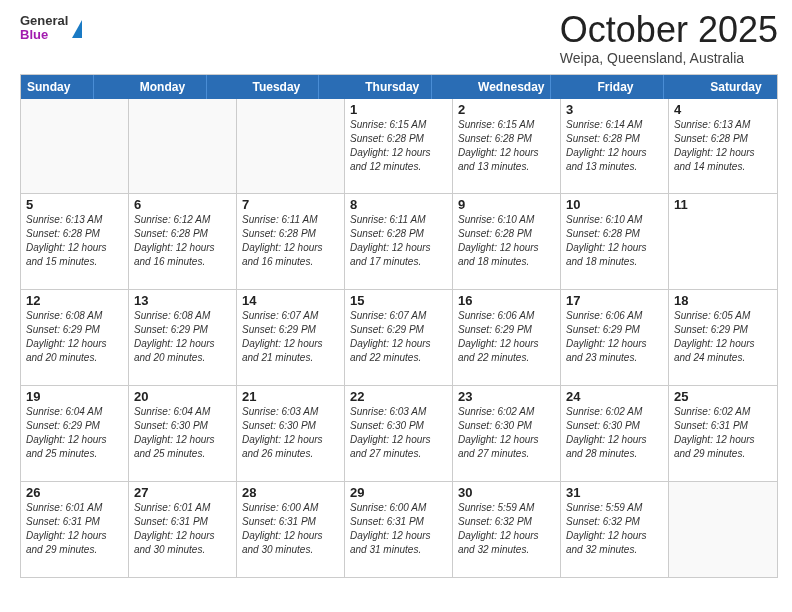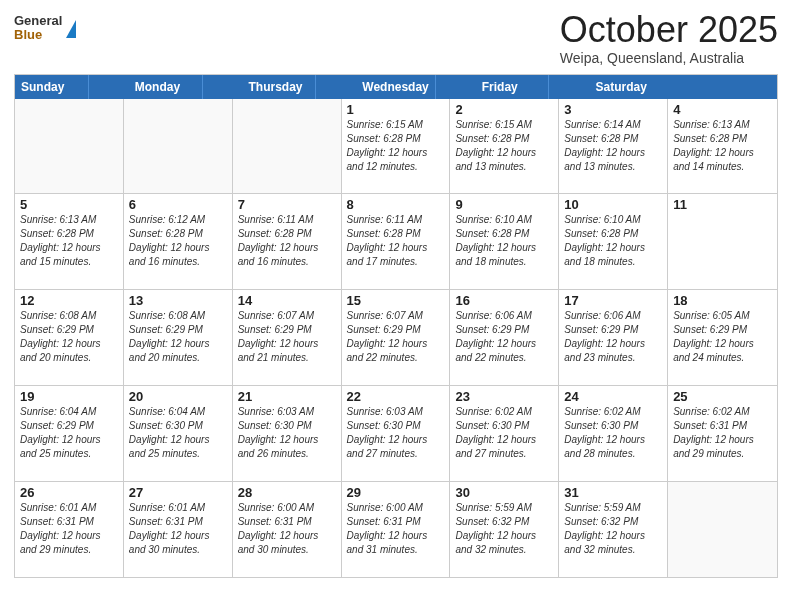--- a/index.html
+++ b/index.html
@@ -6,21 +6,21 @@
     body {
       width: 792px;
       height: 612px;
       font-family: Arial, sans-serif;
       background: #fff;
       overflow: hidden;
     }
     .page {
       width: 792px;
       height: 588px;
-      padding: 10px 14px 10px 14px;
+      padding: 10px 14px 10px 20px;
       display: flex;
       flex-direction: column;
     }
     .header {
       display: flex;
       align-items: flex-start;
       justify-content: space-between;
       margin-bottom: 8px;
     }
     .logo {
@@ -29,21 +29,21 @@
       margin-top: 4px;
     }
     .logo-text {
       display: flex;
       flex-direction: column;
       font-size: 13px;
       font-weight: bold;
       line-height: 1.1;
     }
     .logo-general { color: #333; }
-    .logo-blue { color: #a16207; }
+    .logo-blue { color: #a21caf; }
     .logo-triangle {
       width: 0;
       height: 0;
       border-left: 10px solid transparent;
       border-bottom: 18px solid #1a7ac4;
       margin-left: 4px;
       margin-top: 2px;
     }
     .header-right {
     }
@@ -130,20 +130,21 @@
     <div class="header-right">
       <div class="month-title">October 2025</div>
       <div class="location">Weipa, Queensland, Australia</div>
     </div>
   </div>
 
   <div class="calendar">
     <div class="cal-header-row">
     <div class="cal-header-cell">Sunday</div>
         <div class="cal-header-cell">Monday</div>
+        <div class="cal-header-cell">Tuesday</div>
         <div class="cal-header-cell">Thursday</div>
         <div class="cal-header-cell">Wednesday</div>
         <div class="cal-header-cell">Friday</div>
         <div class="cal-header-cell">Saturday</div>
       </div>
     <div class="cal-body">
     <div class="cal-row">
           <div class="cal-cell empty"></div>
           <div class="cal-cell empty"></div>
           <div class="cal-cell empty"></div>

